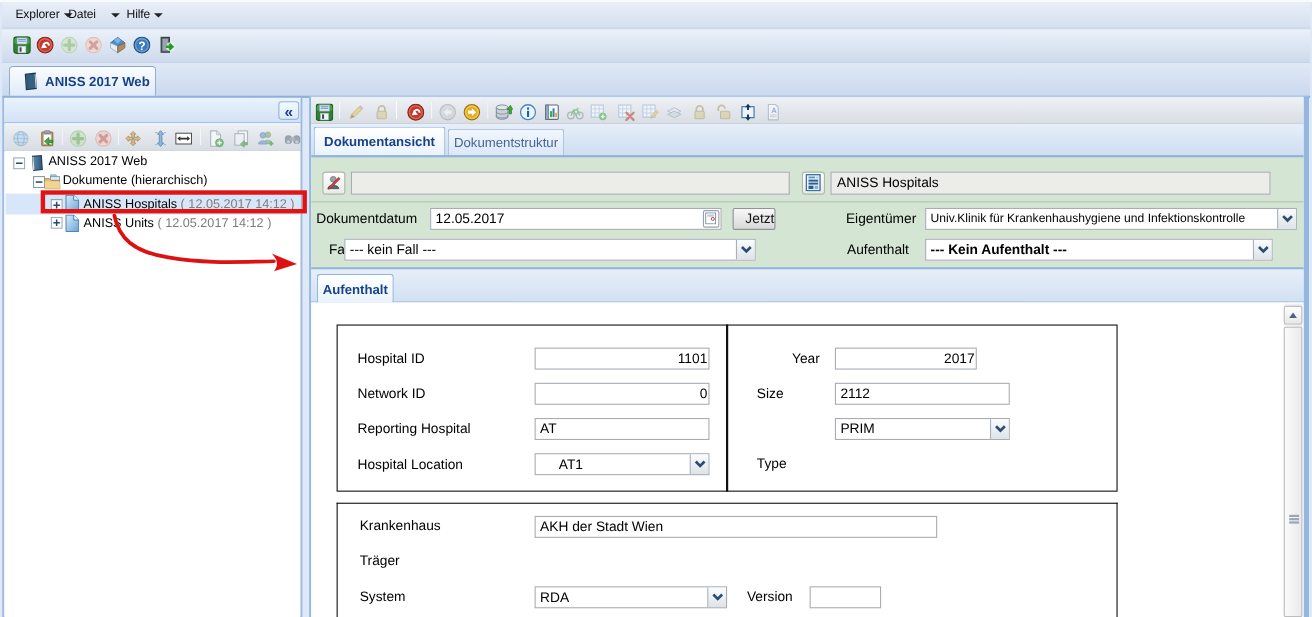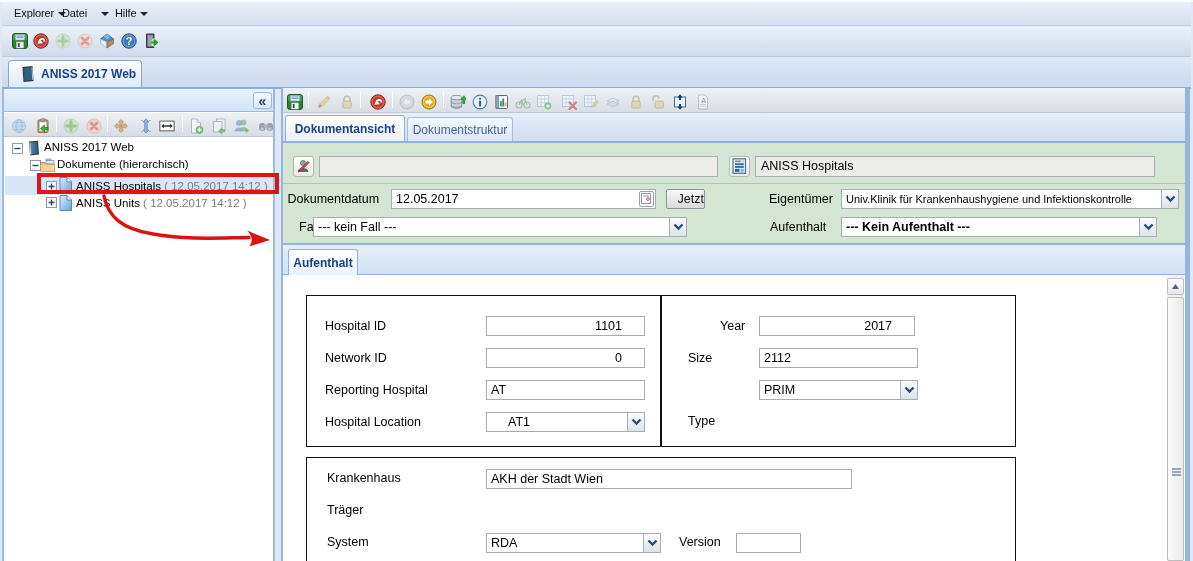--- a/index.html
+++ b/index.html
@@ -29,21 +29,21 @@
 
 #rpanel{left:281px;top:88px;width:909px;height:473px;background:#fff;border-left:2px solid #94b7e0;border-right:5px solid #94b7e0;}
 #rtoolbar{left:0;top:0;width:902px;height:25px;background:linear-gradient(#eef1f5,#d9dee5);border-bottom:1px solid #c0c8d3;}
 #rtabstrip{left:0;top:25px;width:902px;height:28px;background:linear-gradient(#e6eef9,#cfdef1);}
 .tab-act{position:absolute;background:linear-gradient(#ffffff,#eaf2fc);border:1px solid #8db2e3;border-bottom:none;border-radius:3px 3px 0 0;text-align:center;font-size:12px;font-weight:bold;color:#15428b;}
 .tab-in{position:absolute;background:linear-gradient(#f2f7fd,#dce7f6);border:1px solid #a3bddd;border-bottom:none;border-radius:3px 3px 0 0;text-align:center;font-size:12px;color:#41659c;}
 
 #greenp{left:0;top:53px;width:902px;height:104px;background:#d5e5d3;border:2px solid #8fb3dd;border-left:none;border-right:none;}
 .gfield{position:absolute;background:#ecede9;border:1px solid #a9adb3;height:21px;}
 .wfield{position:absolute;background:#fff;border:1px solid #a9adb3;height:20px;font-size:12.5px;color:#000;line-height:18px;padding-left:4px;white-space:nowrap;overflow:hidden;}
-.num{text-align:right;padding-right:22px;padding-left:0;}
+.num{text-align:right;padding-right:1px;padding-left:0;}
 .glabel{position:absolute;font-size:12.5px;color:#000;white-space:nowrap;}
 .gbtn{position:absolute;width:21px;height:21px;background:linear-gradient(#fefefe,#e9ebe7);border:1px solid #b3b6ad;border-radius:3px;}
 #gsep{position:absolute;left:0;top:40px;width:902px;height:1px;background:#b2c1b2;}
 .trigger{position:absolute;right:0;top:0;width:17px;height:18px;background:linear-gradient(#fbfcfd,#dde3e9);border-left:1px solid #aab0b8;}
 .trigger svg{position:absolute;left:3px;top:5px;}
 .dtrigger{position:absolute;right:1px;top:1px;width:15px;height:16px;background:#fff;border:1px solid #98a2ad;border-radius:2px;}
 .dtrigger svg{position:absolute;left:1px;top:1px;}
 #jetzt{left:383px;top:46px;width:39px;height:20px;background:linear-gradient(#f8f8f8,#d9d9d9);border:1px solid #8e9299;border-radius:2px;text-align:right;font-size:12.5px;line-height:18px;color:#111;}
 
 #htabstrip{left:0;top:157px;width:902px;height:30px;background:linear-gradient(#e7eef8,#d2e1f2);border-bottom:1px solid #8db2e3;}
@@ -416,21 +416,21 @@
     <div class="wfield num" style="left:203px;top:73px;width:159px;">0</div>
     <div class="flabel" style="left:42px;top:108px;">Reporting Hospital</div>
     <div class="wfield" style="left:203px;top:105px;width:159px;">AT</div>
     <div class="flabel" style="left:42px;top:140px;">Hospital Location</div>
     <div class="wfield" style="left:203px;top:137px;width:159px;padding-left:21px;">AT1<div class="trigger">
           <svg width="11" height="8">
             <path d="M1.5,1.5 L5.5,5.5 L9.5,1.5" fill="none" stroke="#2b4c73" stroke-width="2.4"></path>
           </svg>
         </div></div>
     <div class="flabel" style="left:405px;top:44px;margin-left:32px;">Year</div>
-    <div class="wfield num" style="left:476px;top:41px;width:156px;">2017</div>
+    <div class="wfield num" style="left:476px;top:41px;width:129px;">2017</div>
     <div class="flabel" style="left:405px;top:76px;">Size</div>
     <div class="wfield" style="left:476px;top:73px;width:159px;">2112</div>
     <div class="flabel" style="left:405px;top:108px;margin-top:31px;">Type</div>
     <div class="wfield" style="left:476px;top:105px;width:159px;">PRIM<div class="trigger">
           <svg width="11" height="8">
             <path d="M1.5,1.5 L5.5,5.5 L9.5,1.5" fill="none" stroke="#2b4c73" stroke-width="2.4"></path>
           </svg>
         </div></div>
     <div class="flabel" style="left:44px;top:196px;">Krankenhaus</div>
     <div class="wfield" style="left:203px;top:194px;width:366px;">AKH der Stadt Wien</div>

